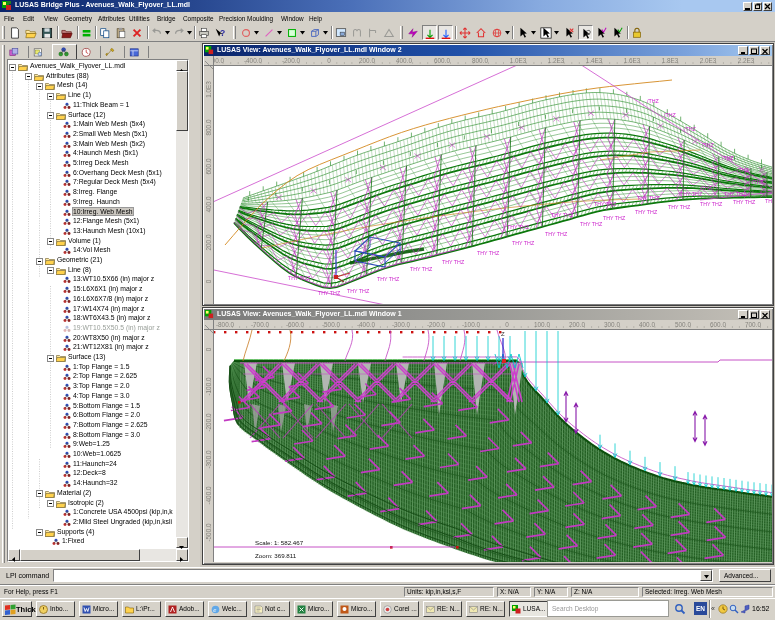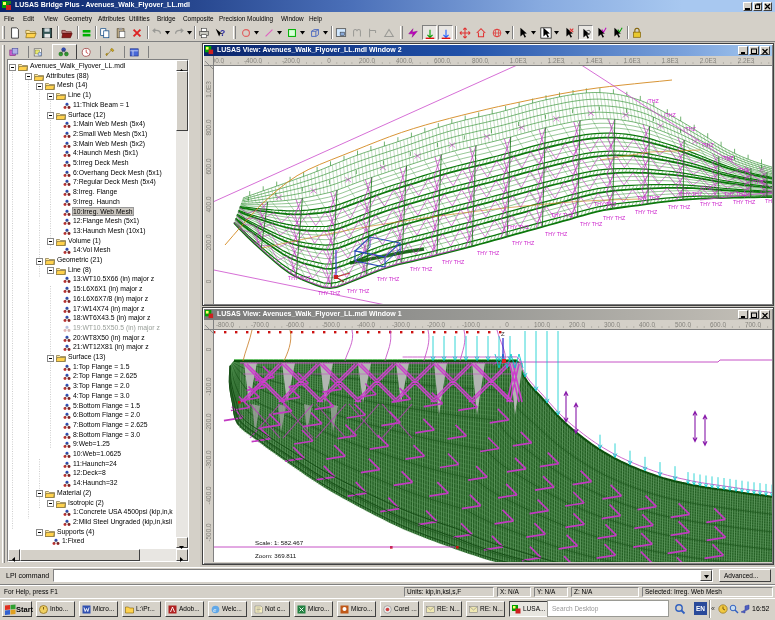--- a/index.html
+++ b/index.html
@@ -1101,21 +1101,21 @@
     <div class="abs" style="left:642px;top:587px;width:131px;height:10px;border:1px solid #808080;border-right-color:#fff;border-bottom-color:#fff"></div>
     <span class="abs t65" style="left:645px;top:588px;white-space:nowrap">Selected: Irreg. Web Mesh</span>
 <div class="abs" style="left:0;top:598px;width:775px;height:22px;background:#d6d2c9;border-top:1px solid #fff"></div>
     <div class="abs btn" style="left:2px;top:601px;width:30px;height:16px">
 <svg class="abs" style="left:2px;top:2px" width="11" height="12" viewBox="0 0 11 12">
         <rect x="0" y="1.5" width="5" height="4.5" fill="#e03020" transform="skewY(-6)"></rect>
         <rect x="5.5" y="1.5" width="5" height="4.5" fill="#30a030" transform="skewY(-6)"></rect>
         <rect x="0" y="6.5" width="5" height="4.5" fill="#3060d0" transform="skewY(-6)"></rect>
         <rect x="5.5" y="6.5" width="5" height="4.5" fill="#e0a020" transform="skewY(-6)"></rect>
       </svg>
-<span class="abs" style="left:13px;top:3px;font-size:7.5px;font-weight:bold">Start</span>
+<span class="abs" style="left:13px;top:3px;font-size:7.5px;font-weight:bold">Thick</span>
     </div>
     <div class="abs" style="left:36px;top:601px;width:39px;height:16px;background:#d6d2c9;border-top:1px solid #fff;border-left:1px solid #fff;border-right:1px solid #404040;border-bottom:1px solid #404040;">
       <div class="abs" style="left:2px;top:3px;line-height:0"><svg width="9" height="9" viewBox="0 0 9 9">
           <circle cx="4.5" cy="4.5" r="4" fill="#f0d060" stroke="#907020" stroke-width=".8"></circle>
           <path d="M4.5 4.5 L4.5 2" stroke="#604000" stroke-width=".8"></path>
         </svg></div>
       <span class="abs" style="left:13px;top:3px;font-size:6.5px;white-space:nowrap;overflow:hidden;max-width:24px">Inbo...</span>
     </div>
     <div class="abs" style="left:79px;top:601px;width:39px;height:16px;background:#d6d2c9;border-top:1px solid #fff;border-left:1px solid #fff;border-right:1px solid #404040;border-bottom:1px solid #404040;">
       <div class="abs" style="left:2px;top:3px;line-height:0"><svg width="9" height="9" viewBox="0 0 9 9">

